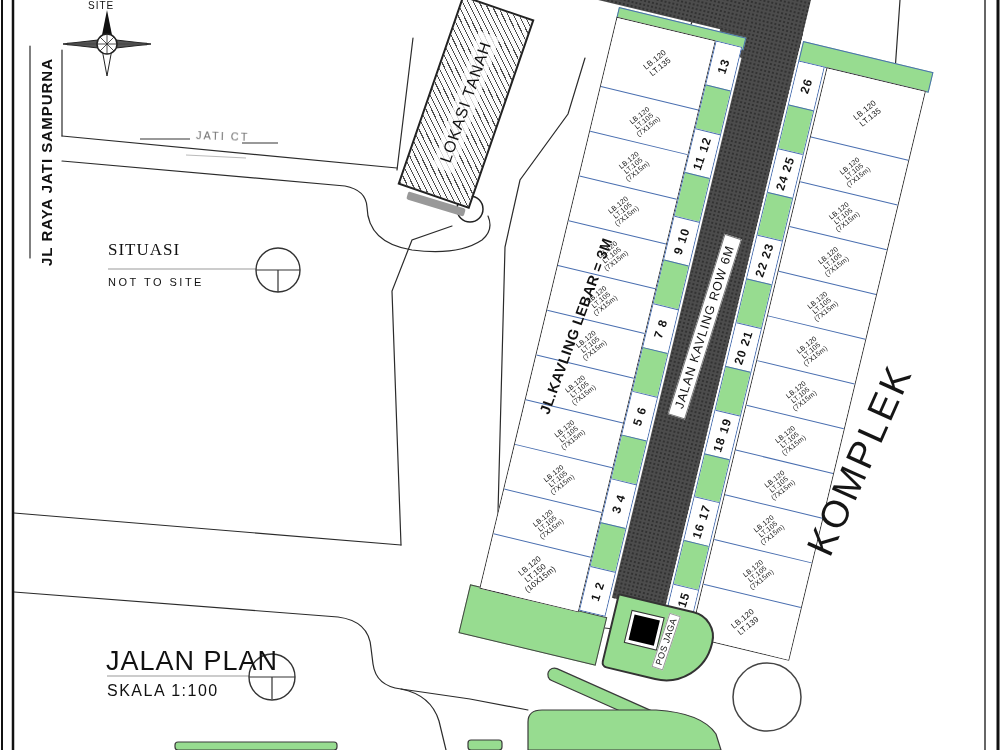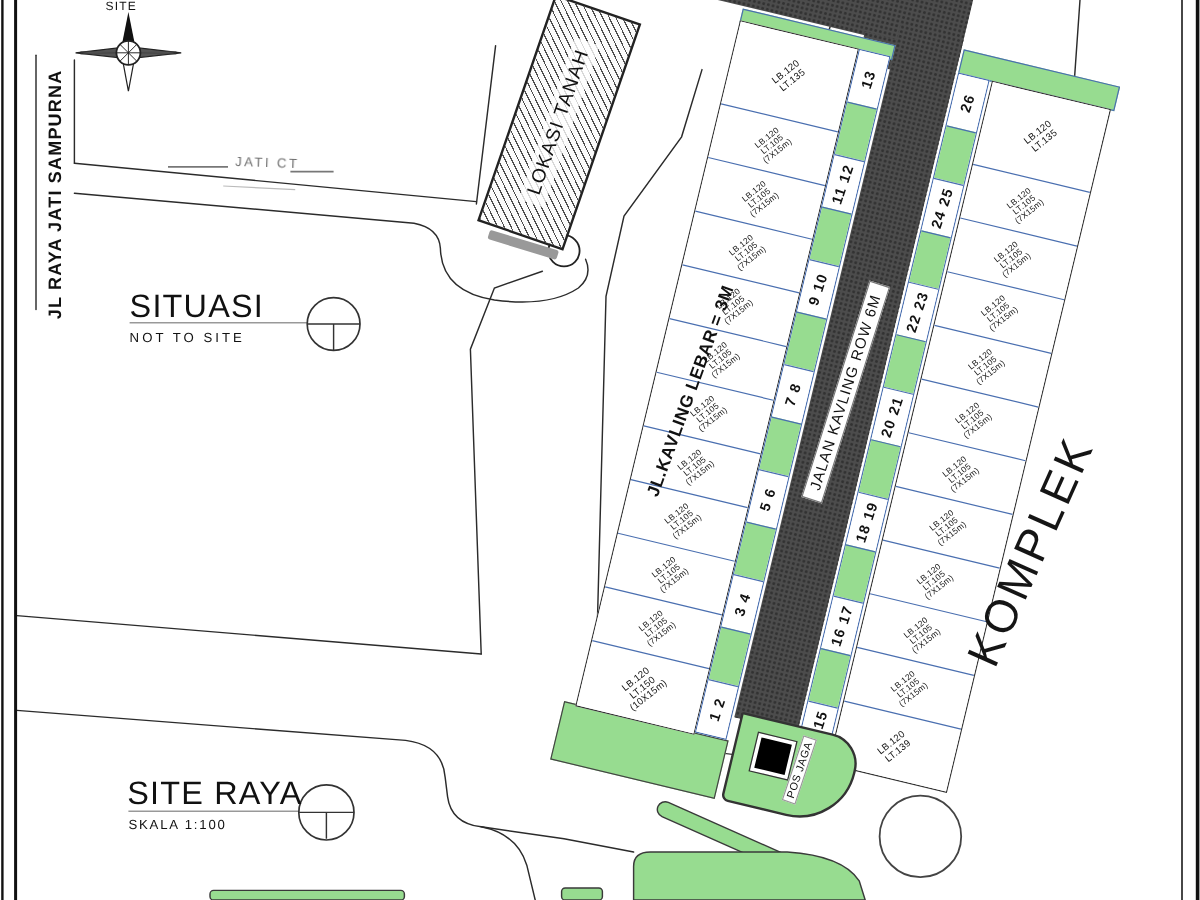--- a/index.html
+++ b/index.html
@@ -2,24 +2,24 @@
 <html><head>
 <meta charset="utf-8">
 <style>
   html,body{margin:0;padding:0;background:#fff;}
   body{width:1000px;height:750px;position:relative;overflow:hidden;
        font-family:"Liberation Sans",sans-serif;color:#111;}
   #roads-svg{position:absolute;left:0;top:0;z-index:1;}
   .lbl{position:absolute;white-space:nowrap;}
 
   
-  #situasi-title{left:108px;top:240px;font-size:27px;letter-spacing:1px;z-index:3;}
+  #situasi-title{left:108px;top:240px;font-size:17px;letter-spacing:1px;z-index:3;font-family:Liberation Serif, serif;}
   #situasi-note{left:108px;top:276px;font-size:11px;letter-spacing:2.5px;z-index:3;}
   #siteplan-title{left:106px;top:646px;font-size:27px;letter-spacing:1px;z-index:3;}
-  #siteplan-scale{left:107px;top:682px;font-size:11px;letter-spacing:1.5px;z-index:3;}
+  #siteplan-scale{left:107px;top:682px;font-size:16px;letter-spacing:1.5px;z-index:3;}
 
   
   #compass{position:absolute;left:55px;top:0px;z-index:3;}
   #compass-label{left:88px;top:0px;font-size:10px;letter-spacing:1px;z-index:4;}
 
   
   #left-road-label{left:46px;top:162px;transform:translate(-50%,-50%) rotate(-90deg);
      font-size:15px;font-weight:700;letter-spacing:1px;z-index:3;}
 
   
@@ -158,21 +158,21 @@
       <path d="M0 -10 V10 M-10 0 H10 M-7 -7 L7 7 M-7 7 L7 -7"></path>
     </g>
   </g>
 </svg>
 <div class="lbl" id="compass-label">SITE</div>
 
 <div class="lbl" id="left-road-label">JL RAYA JATI SAMPURNA</div>
 <div class="lbl" id="faint-road-label">JATI CT</div>
 <div class="lbl" id="situasi-title">SITUASI</div>
 <div class="lbl" id="situasi-note">NOT TO SITE</div>
-<div class="lbl" id="siteplan-title">SITE RAYA</div>
+<div class="lbl" id="siteplan-title">JALAN PLAN</div>
 <div class="lbl" id="siteplan-scale">SKALA 1:100</div>
 <div class="lbl" id="komplek-label">KOMPLEK</div>
 <div class="lbl" id="kavling-street-label">JL.KAVLING LEBAR = 3M</div>
 
 <div id="lokasi-block">
   <div id="lokasi-label">LOKASI TANAH</div>
 </div>
 <div id="gray-stub"></div>
 
 <div id="strip">

